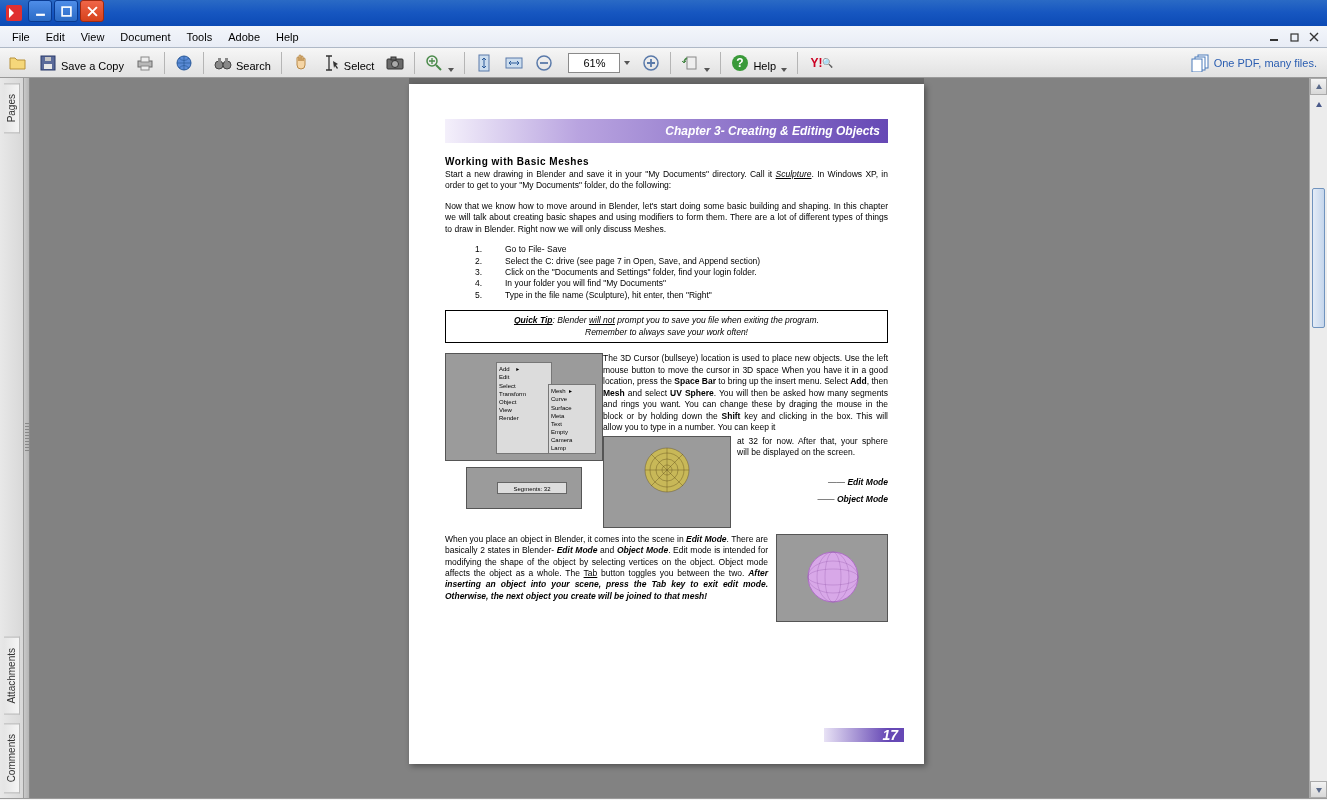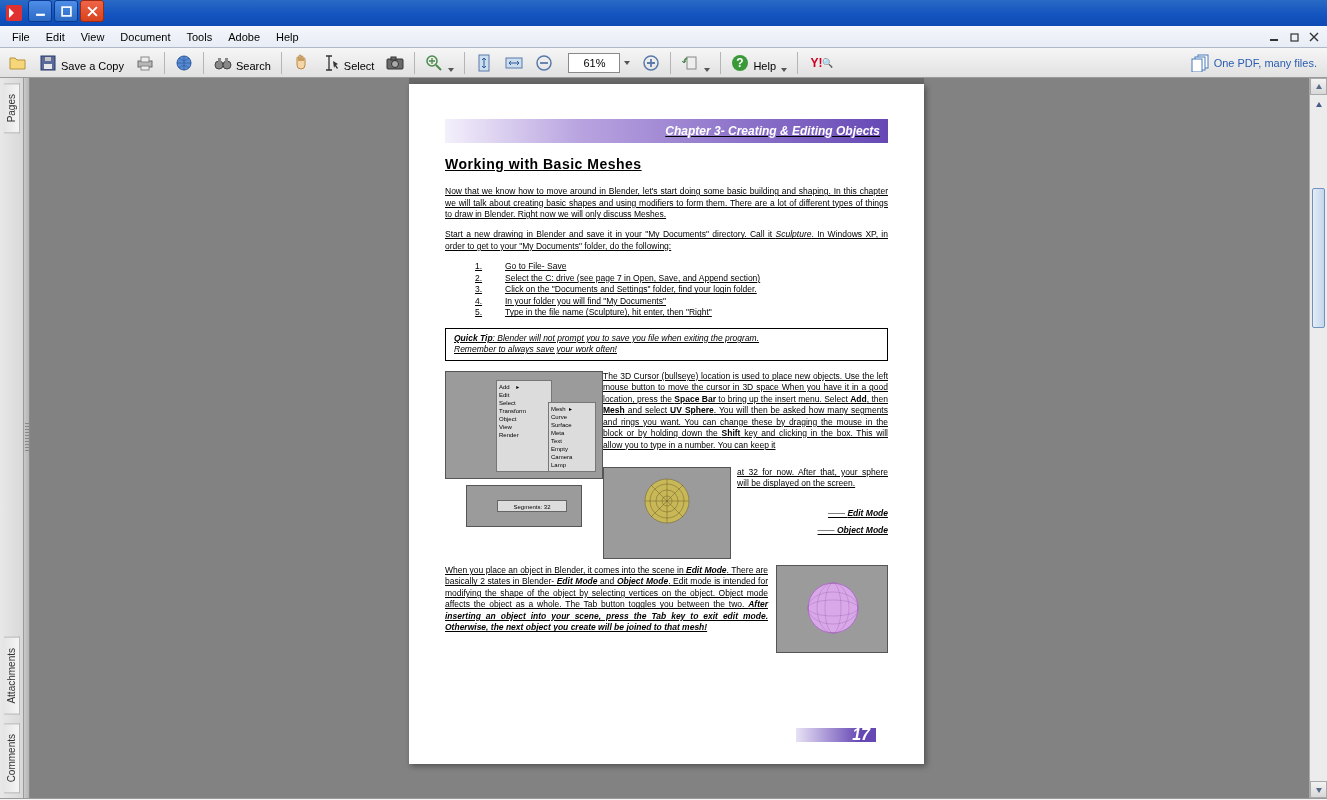--- a/index.html
+++ b/index.html
@@ -31,44 +31,44 @@
 .zoom-input { width: 52px; height: 20px; border: 1px solid #8a8a8a; text-align: center; font-size: 11px; margin-left: 8px; background: white; }
 .toolbar-right { margin-left: auto; display: flex; align-items: center; }
 .onepdf { display: flex; align-items: center; gap: 5px; color: #2a5db0; padding: 3px 6px; }
 
 
 .main { display: flex; height: 720px; position: relative; }
 .left-panels { width: 24px; background: linear-gradient(to right, #e8e8e8, #d8d8d8); border-right: 1px solid #9a9a9a; display: flex; flex-direction: column; align-items: center; }
 .panel-tab { writing-mode: vertical-rl; transform: rotate(180deg); padding: 10px 2px; font-size: 10px; color: #333; background: linear-gradient(to right, #f5f5f5, #e5e5e5); border: 1px solid #bbb; border-right: none; margin-top: 5px; cursor: default; }
 .panel-tab + .panel-tab { margin-top: auto; }
 .panel-tab.last { margin-bottom: 5px; margin-top: 8px; }
-.doc-viewport { flex: 1; background: #828282; overflow: hidden; display: flex; justify-content: center; position: relative; text-decoration: underline; }
+.doc-viewport { flex: 1; background: #828282; overflow: hidden; display: flex; justify-content: center; position: relative; }
 .gripper-left { position: absolute; left: 0; top: 0; width: 6px; height: 100%; background: linear-gradient(to right, #c8c8c8, #b5b5b5); border-right: 1px solid #8a8a8a; }
 .grip-mark { position: absolute; left: 1px; top: 50%; width: 4px; height: 30px; transform: translateY(-50%); background: repeating-linear-gradient(to bottom, #888 0, #888 1px, transparent 1px, transparent 3px); }
 .right-scrollarea { width: 18px; background: #ececec; border-left: 1px solid #aaa; position: relative; }
 .scroll-up, .scroll-down { height: 17px; background: linear-gradient(to bottom, #f3f3f3, #d8d8d8); border: 1px solid #aaa; display: flex; align-items: center; justify-content: center; }
 .scroll-thumb { position: absolute; top: 110px; left: 2px; right: 2px; height: 140px; background: linear-gradient(to right, #e4ecf7, #c5d6ec); border: 1px solid #7194be; border-radius: 2px; }
 .scroll-track-arrow { position: absolute; top: 18px; left: 0; right: 0; height: 17px; display: flex; align-items: center; justify-content: center; }
 
 
 .page-wrap { width: 515px; margin-top: 0; }
 .page-shadow-top { height: 6px; background: #6a6a6a; }
 .page { background: white; width: 515px; height: 680px; box-shadow: 2px 2px 6px rgba(0,0,0,0.4); padding: 35px 36px 20px 36px; font-size: 8.5px; line-height: 1.35; color: #000; position: relative; }
 .chapter-banner { background: linear-gradient(to right, #f4f0fb 0%, #b9a4e0 30%, #6648b5 100%); color: white; font-style: italic; font-weight: bold; font-size: 12px; text-align: right; padding: 4px 8px; margin-bottom: 12px; }
-.section-h { font-weight: bold; font-size: 14px; margin-bottom: 12px; letter-spacing: 0.5px; }
+.section-h { font-weight: bold; font-size: 10px; letter-spacing: 0.5px; }
 .para { text-align: justify; margin-bottom: 9px; }
 .list { margin-left: 30px; margin-bottom: 9px; }
 .list-row { display: flex; }
 .list-num { width: 30px; }
-.tip-box { border: 1.5px solid black; padding: 4px 8px; font-style: italic; text-align: left; margin-bottom: 10px; }
+.tip-box { border: 1.5px solid black; padding: 4px 8px; font-style: italic; text-align: center; margin-bottom: 10px; }
 .tip-box .und { text-decoration: underline; }
 .sub-h { font-weight: bold; font-size: 9px; margin-bottom: 10px; }
 .figrow { display: flex; }
 .fig-box { background: #9b9b9b; border: 1px solid #555; }
-.page-num-banner { position: absolute; right: 48px; bottom: 22px; width: 80px; height: 14px; background: linear-gradient(to right, #e8e2f5 0%, #6648b5 80%); color: white; font-style: italic; font-weight: bold; text-align: right; padding: 0 6px; font-size: 16px; line-height: 14px; }
+.page-num-banner { position: absolute; right: 20px; bottom: 22px; width: 80px; height: 14px; background: linear-gradient(to right, #e8e2f5 0%, #6648b5 80%); color: white; font-style: italic; font-weight: bold; text-align: right; padding: 0 6px; font-size: 14px; line-height: 14px; }
 
 
 .statusbar { height: 24px; background: linear-gradient(to bottom, #f6f6f6, #dcdcdc); border-top: 1px solid #9a9a9a; display: flex; align-items: center; padding: 0 6px; }
 </style>
 </head>
 <body>
 
 <div class="titlebar">
   <div class="titlebar-icon"></div>
   <div class="titlebar-buttons">
@@ -293,24 +293,24 @@
   <div class="doc-viewport">
     <div class="gripper-left">
         <div class="grip-mark"></div>
       </div>
 
     <div class="page-wrap">
       <div class="page-shadow-top"></div>
       <div class="page">
         <div class="chapter-banner">Chapter 3- Creating &amp; Editing Objects</div>
         <div class="section-h">Working with Basic Meshes</div>
-        <div class="para"><span>Now that we know how to move around in Blender, let's start doing some basic building and shaping. In this chapter we will talk about creating basic shapes and using modifiers to form them. There are a lot of different types of things to draw in Blender. Right now we will only discuss Meshes.</span></div>
         <div class="para">
           <span>Start a new drawing in Blender and save it in your "My Documents" directory. Call it </span><u><i>Sculpture</i></u><span>. In Windows XP, in order to get to your "My Documents" folder, do the following:</span>
         </div>
+        <div class="para"><span>Now that we know how to move around in Blender, let's start doing some basic building and shaping. In this chapter we will talk about creating basic shapes and using modifiers to form them. There are a lot of different types of things to draw in Blender. Right now we will only discuss Meshes.</span></div>
         <div class="list">
           <div class="list-row">
               <div class="list-num">1.</div>
               <div>Go to File- Save</div>
             </div>
           <div class="list-row">
               <div class="list-num">2.</div>
               <div>Select the C: drive (see page 7 in Open, Save, and Append section)</div>
             </div>
           <div class="list-row">
@@ -336,21 +336,21 @@
             <div class="fig-box" style="width:158px; height:108px; position:relative;">
               <div style="position:absolute; left:50px; top:8px; width:56px; height:92px; background:#dcdcdc; border:1px solid #777; font-size:6px; padding:2px;">Add&nbsp;&nbsp;&nbsp;&nbsp;▸<br>Edit<br>Select<br>Transform<br>Object<br>View<br>Render</div>
               <div style="position:absolute; left:102px; top:30px; width:48px; height:70px; background:#dcdcdc; border:1px solid #777; font-size:6px; padding:2px;">Mesh&nbsp;&nbsp;▸<br>Curve<br>Surface<br>Meta<br>Text<br>Empty<br>Camera<br>Lamp</div>
             </div>
             <div class="fig-box" style="width:116px; height:42px; margin:6px auto 0; position:relative;">
               <div style="position:absolute; left:30px; top:14px; width:70px; height:12px; background:#ddd; border:1px solid #666; font-size:6px; text-align:center; line-height:12px;">Segments: 32</div>
             </div>
           </div>
           <div style="flex:1; text-align:justify;">
             <span>The 3D Cursor (bullseye) location is used to place new objects. Use the left mouse button to move the cursor in 3D space When you have it in a good location, press the </span><b>Space Bar</b><span> to bring up the insert menu. Select </span><b>Add</b><span>, then </span><b>Mesh</b><span> and select </span><b>UV Sphere</b><span>. You will then be asked how many segments and rings you want. You can change these by draging the mouse in the block or by holding down the </span><b>Shift</b><span> key and clicking in the box. This will allow you to type in a number. You can keep it</span>
-            <div style="display:flex; margin-top:16px;">
+            <div style="display:flex; margin-top:2px;">
               <div class="fig-box" style="width:128px; height:92px; position:relative; flex-shrink:0;">
                 <svg width="50" height="50" style="position:absolute; left:38px; top:8px;">
                     <circle cx="25" cy="25" r="22" fill="#c8b858"></circle>
                     <g stroke="#5a4a1a" stroke-width="0.4" fill="none">
                       <circle cx="25" cy="25" r="22"></circle>
                       <circle cx="25" cy="25" r="17"></circle>
                       <circle cx="25" cy="25" r="11"></circle>
                       <circle cx="25" cy="25" r="5"></circle>
                       <path d="M25 3 v44 M3 25 h44 M9 9 l32 32 M41 9 l-32 32"></path>
                     </g>

